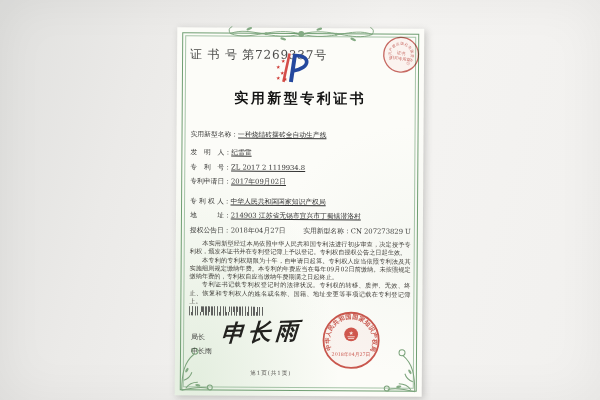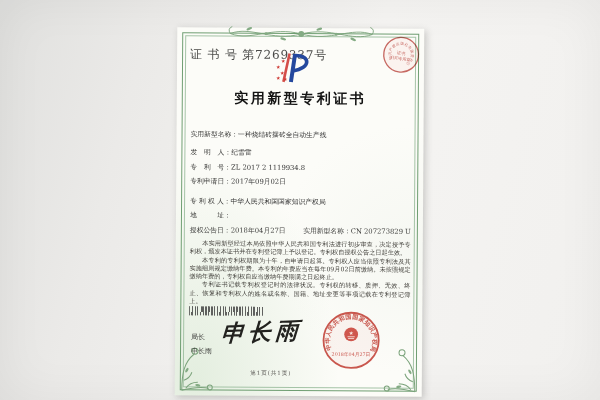--- a/index.html
+++ b/index.html
@@ -32,21 +32,21 @@
     font-size:12px;letter-spacing:0.8px;color:#4a4a48;
   }
   .logo{position:absolute;left:99px;top:24px;width:38px;height:32px;}
   .title{
     position:absolute;left:0;right:0;top:62px;text-align:center;
     font-size:14px;font-weight:bold;letter-spacing:2.5px;color:#141414;
   }
   .fields{position:absolute;left:14px;right:12px;top:103px;font-size:6.8px;color:#3c3c3a;}
   .frow{display:flex;line-height:8px;white-space:nowrap;}
   .frow .lab{color:#3c3c3a;text-align:right;}
-  .frow .val{color:#333;}
+  .frow .val{color:#333;text-decoration:underline;}
   .mb10{margin-bottom:10px}.mb7{margin-bottom:7px}.mb6{margin-bottom:6px}
   .mb12{margin-bottom:12px}
   .grant-row{display:flex;justify-content:space-between;line-height:8px;}
   .paras{
     position:absolute;left:14px;right:12px;top:212px;
     font-size:6.2px;line-height:8.3px;color:#46443f;text-align:justify;
   }
   .paras p{margin:0;text-indent:2em;}
   .barcode{
     position:absolute;left:14px;top:279px;width:74px;height:9px;
@@ -168,20 +168,21 @@
       <div class="frow mb12">
         <span class="lab">专利申请日：</span>
           <span class="val">2017年09月02日</span>
       </div>
       <div class="frow mb6">
         <span class="lab">专 利 权 人：</span>
           <span class="val">中华人民共和国国家知识产权局</span>
       </div>
       <div class="frow mb7">
         <span class="lab">地　　　址：</span>
+          <span class="val">214903 江苏省无锡市宜兴市丁蜀镇潜洛村</span>
       </div>
       <div class="grant-row">
         <span><span class="lab">授权公告日：</span><span class="val">2018年04月27日</span></span>
         <span><span class="lab">实用新型名称：</span><span class="val">CN 207273829 U</span></span>
       </div>
     </div>
 
     <div class="paras">
       <p>本实用新型经过本局依照中华人民共和国专利法进行初步审查，决定授予专利权，颁发本证书并在专利登记簿上予以登记。专利权自授权公告之日起生效。</p>
       <p>本专利的专利权期限为十年，自申请日起算。专利权人应当依照专利法及其实施细则规定缴纳年费。本专利的年费应当在每年09月02日前缴纳。未按照规定缴纳年费的，专利权自应当缴纳年费期满之日起终止。</p>

